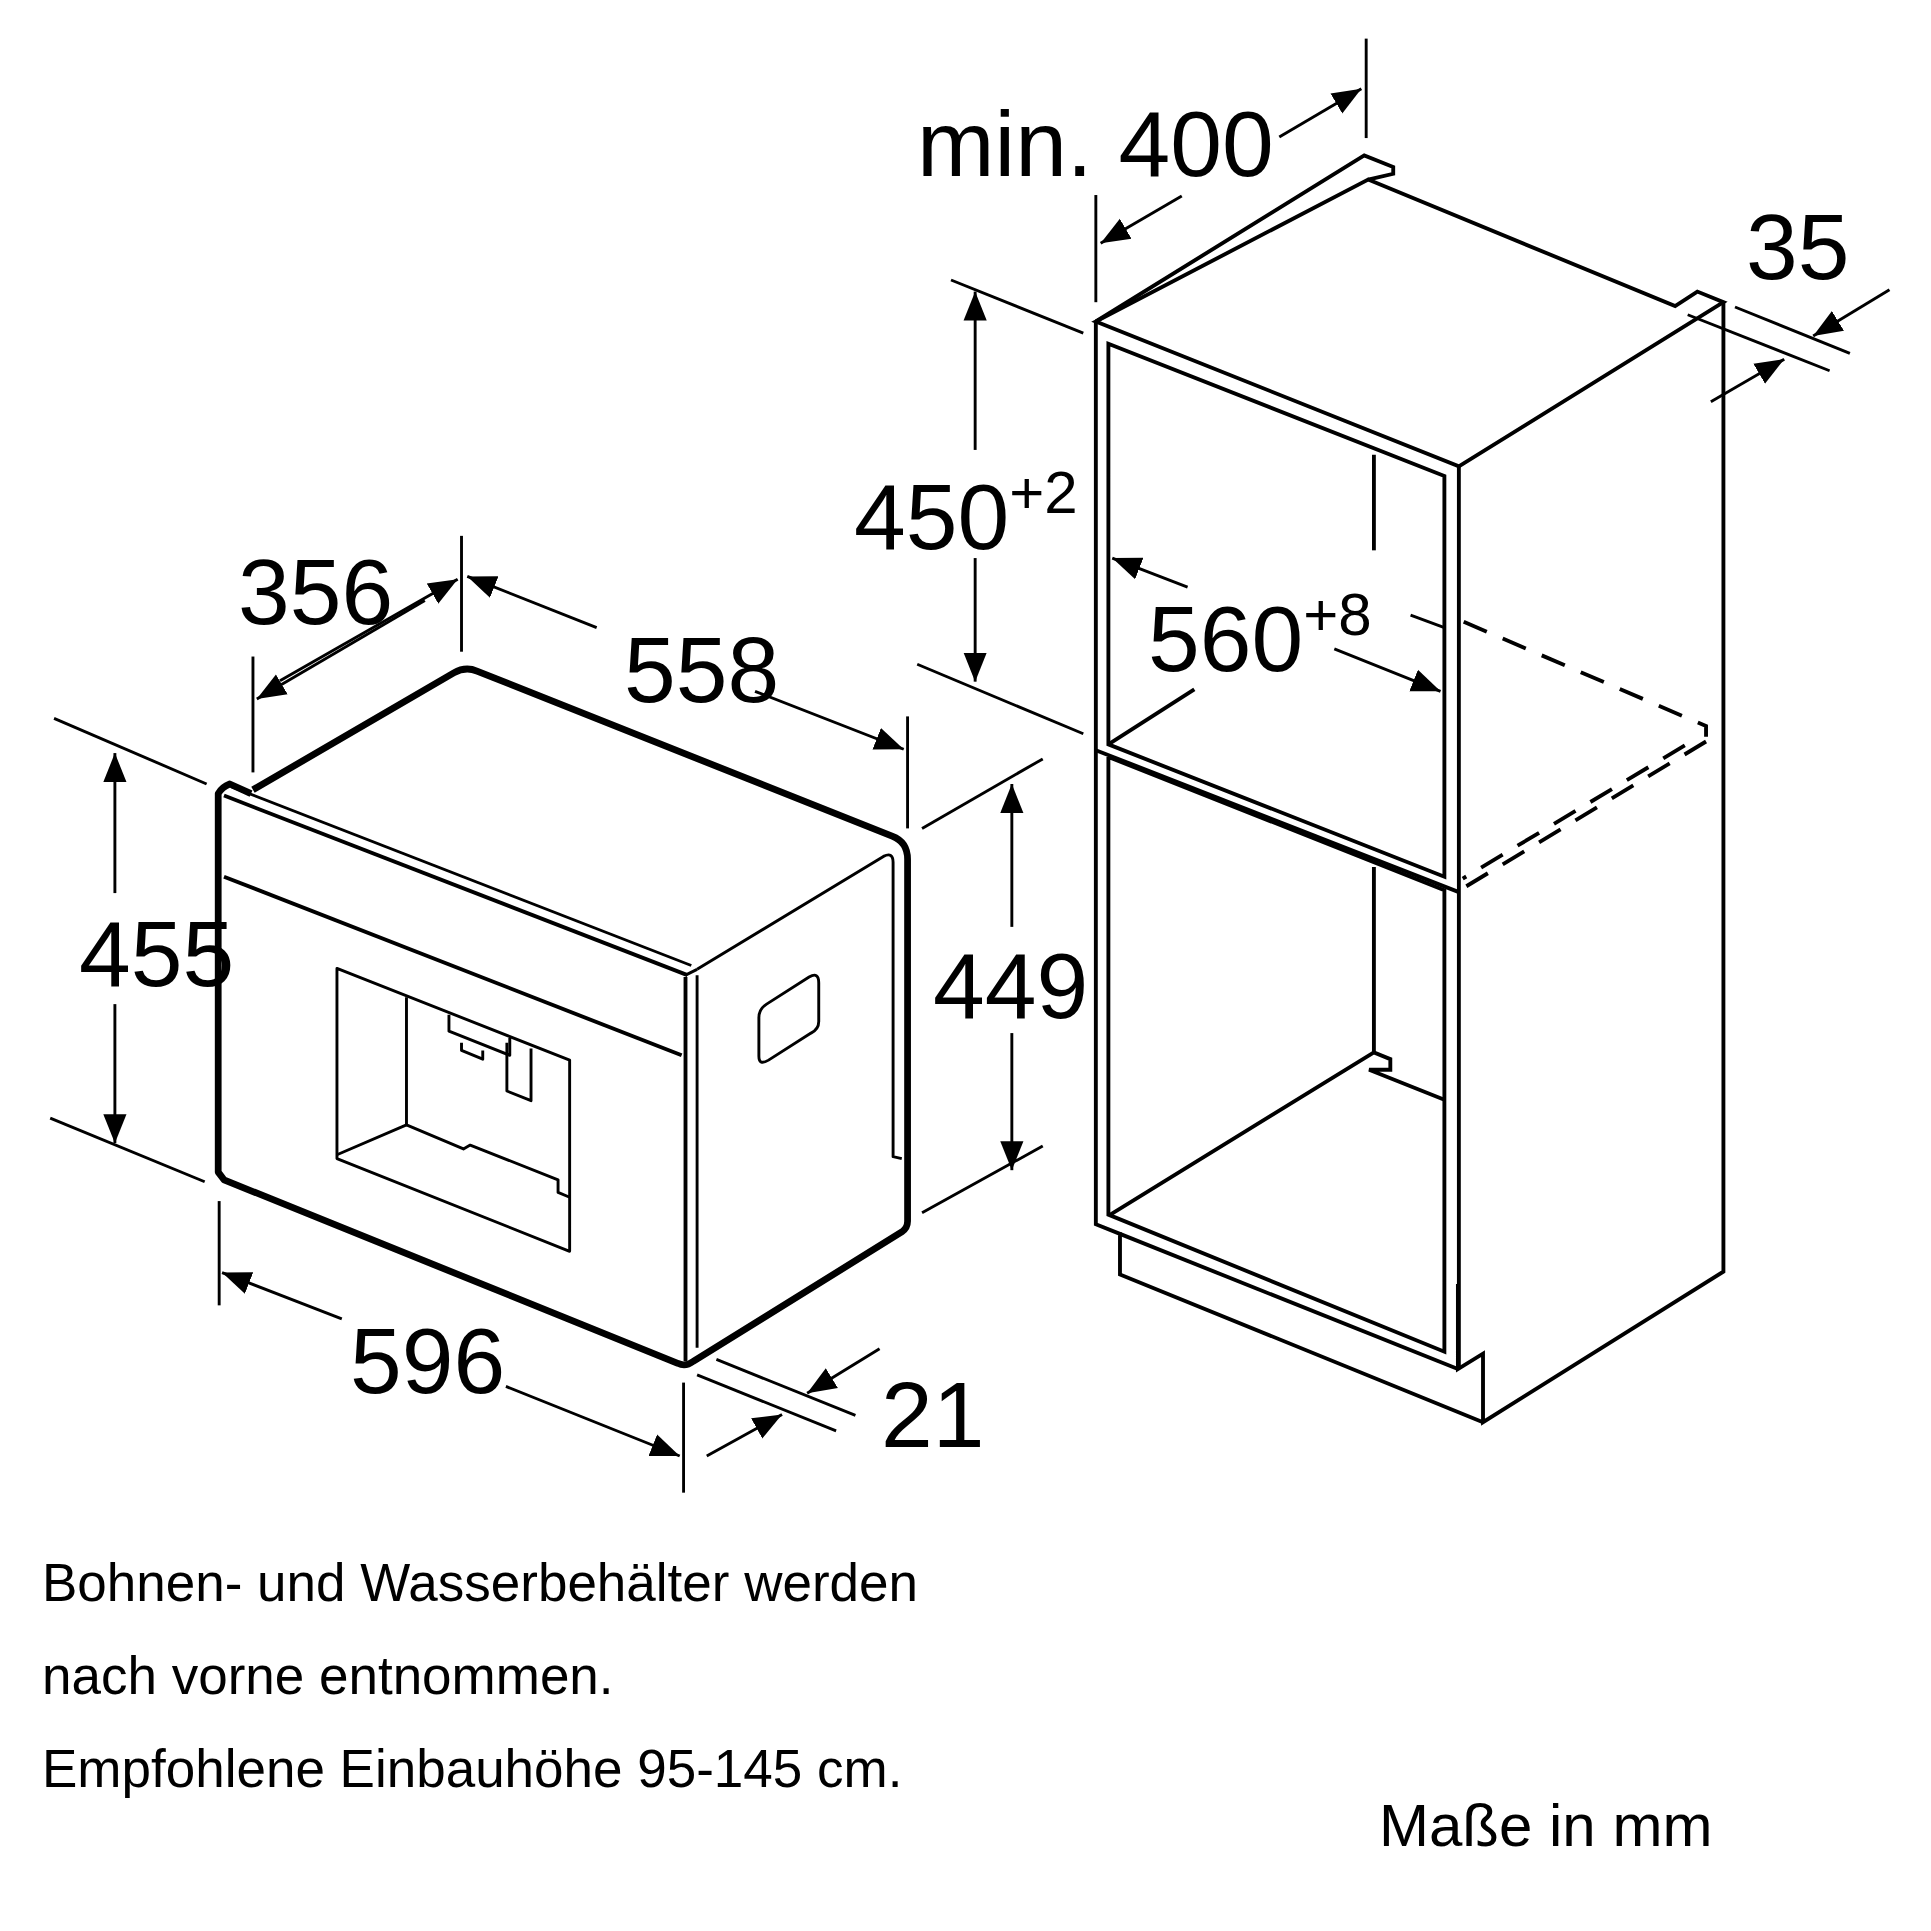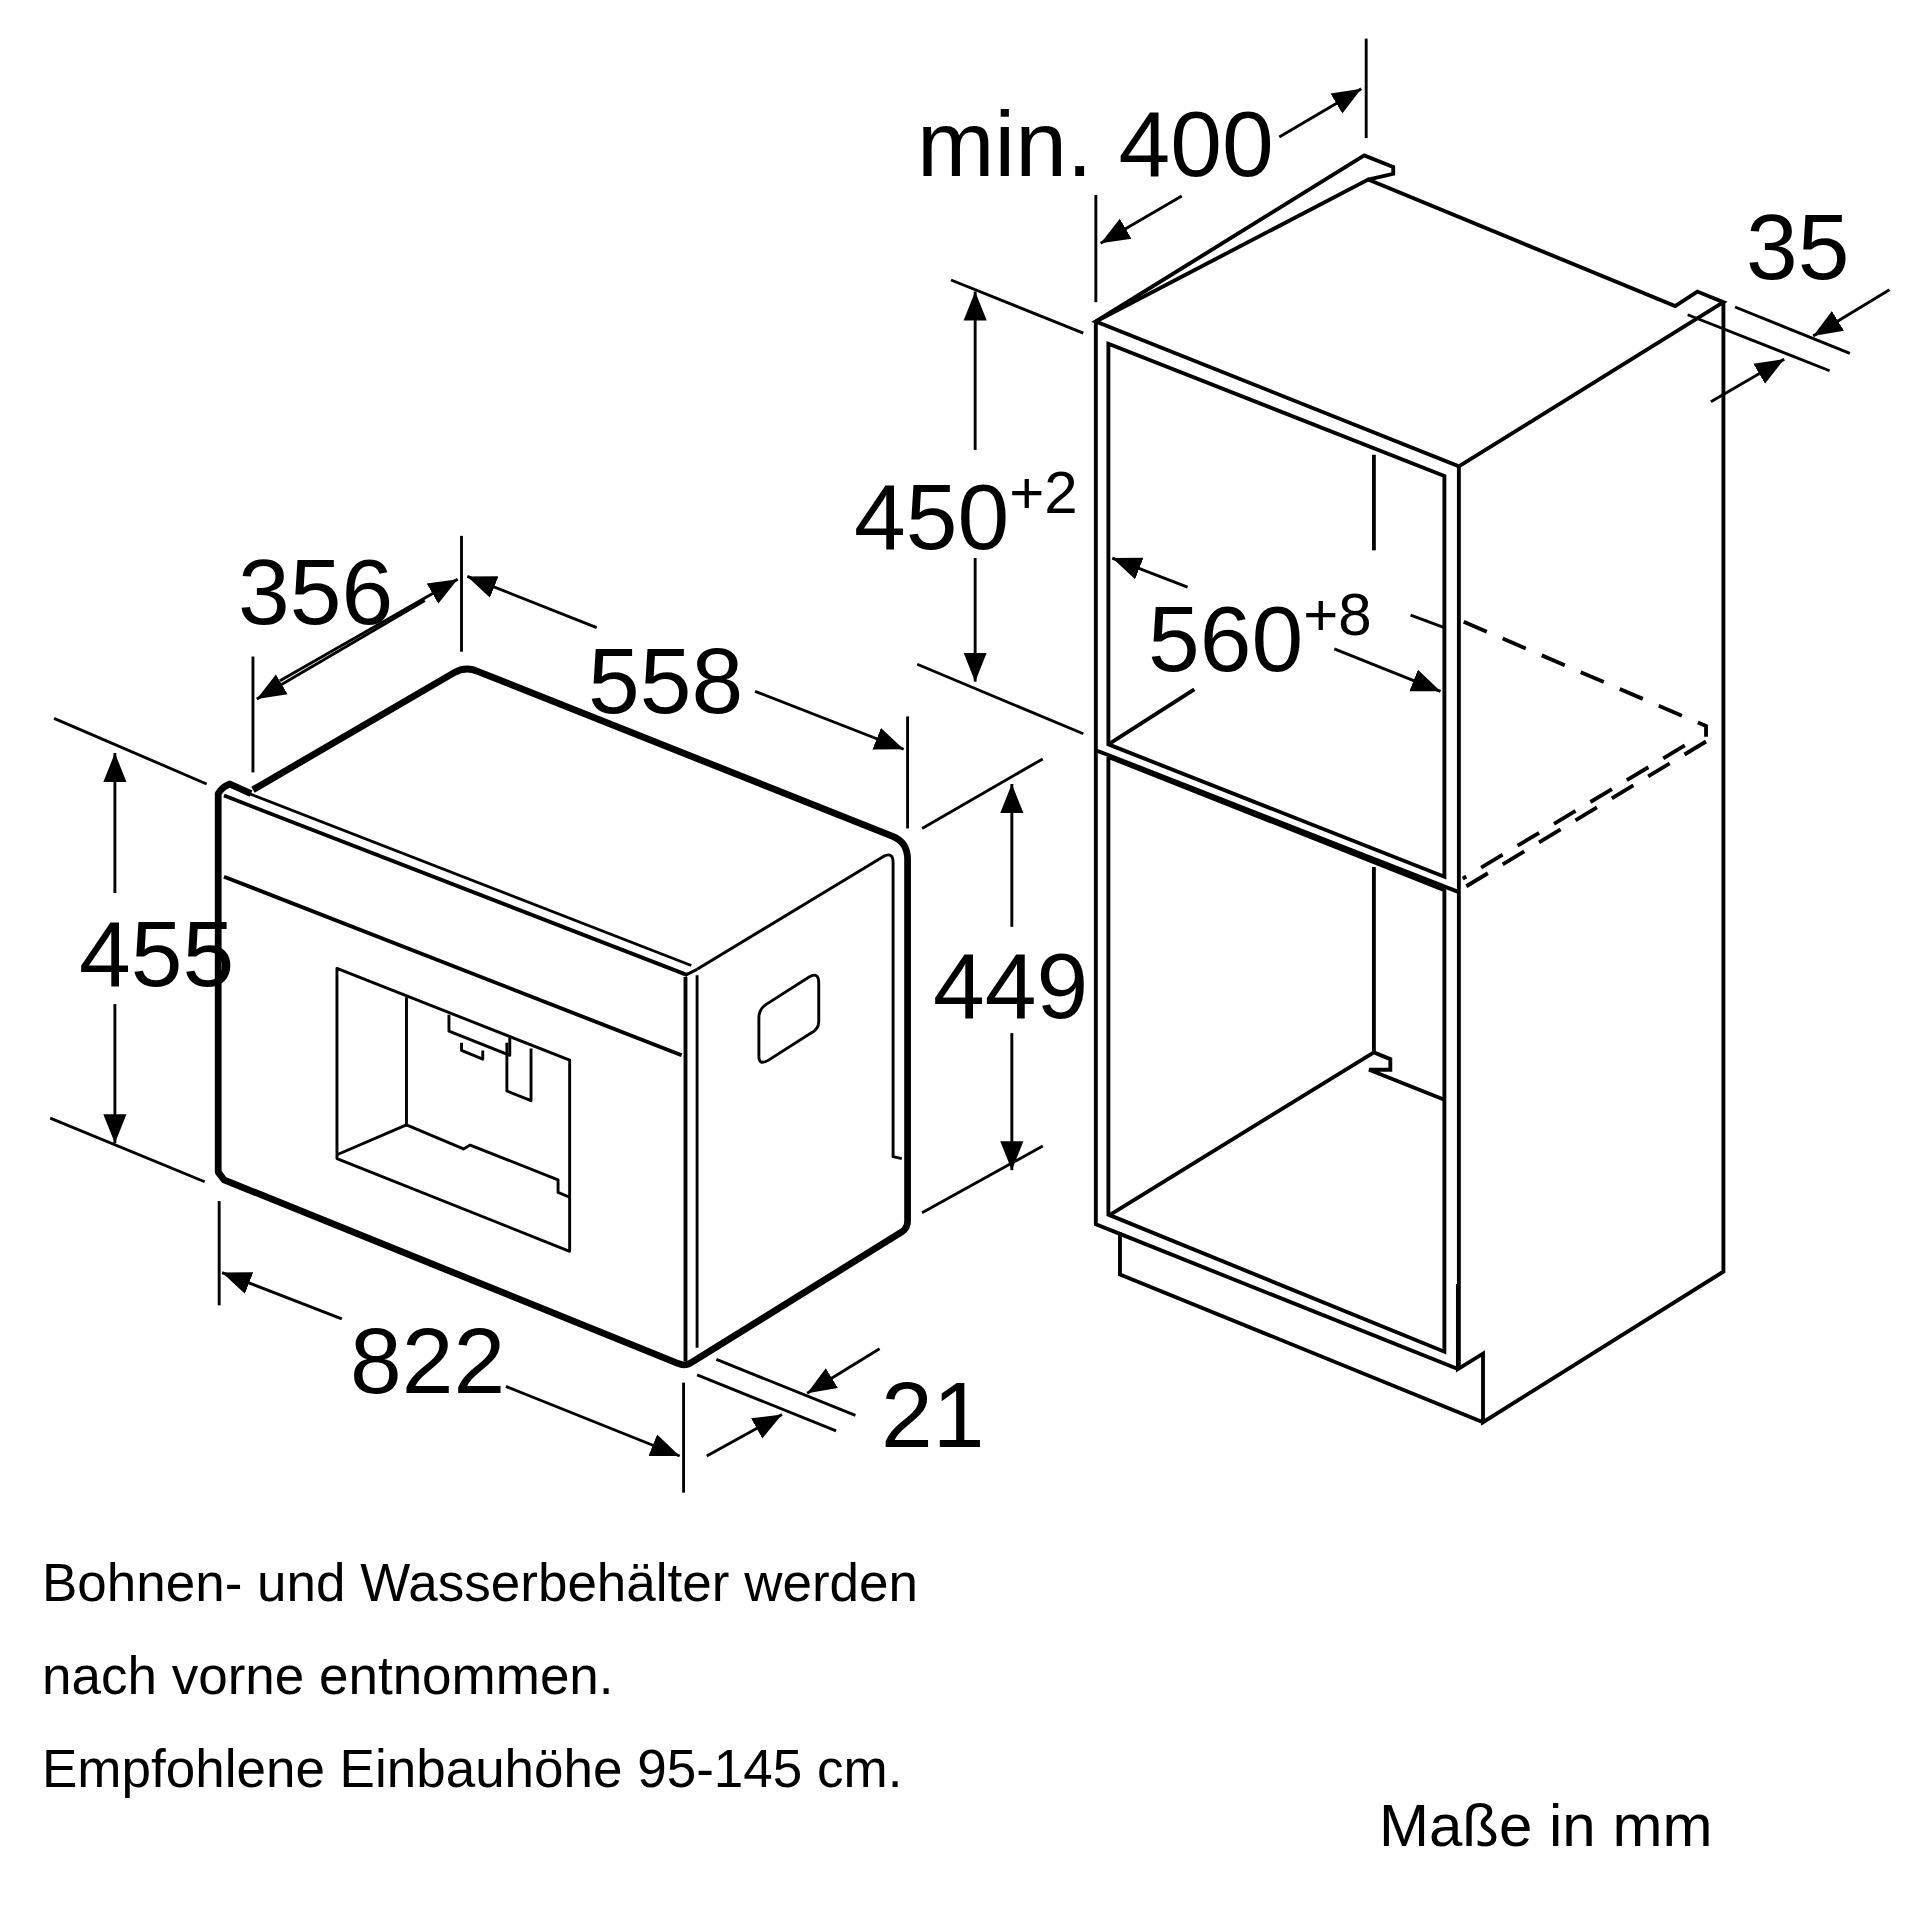--- a/index.html
+++ b/index.html
@@ -128,24 +128,24 @@
     <line x1="1461" y1="637" x2="1496" y2="650"></line>
 
     <line x1="1797" y1="318" x2="1916" y2="366"></line>
     <line x1="1748" y1="326" x2="1895" y2="384"></line>
     <line x1="1957" y1="300" x2="1878" y2="348" marker-end="url(#ahb)"></line>
     <line x1="1772" y1="416" x2="1848" y2="372" marker-end="url(#ahb)"></line>
   </g>
 </svg>
 
 <div class="dim" style="left:238px;top:546px;">356</div>
-<div class="dim" style="left:588px;top:624px;margin-top:11px;">558</div>
+<div class="dim" style="left:624px;top:624px;">558</div>
 <div class="dim" style="left:37px;top:908px;margin-left:42px;">455</div>
 <div class="dim" style="left:933px;top:940px;">449</div>
-<div class="dim" style="left:350px;top:1315px;">822</div>
+<div class="dim" style="left:350px;top:1315px;">596</div>
 <div class="dim" style="left:881px;top:1369px;">21</div>
 
 <div class="dim" style="left:917px;top:98px;">min. 400</div>
 <div class="dim" style="left:854px;top:471px;">
   <span>450</span><span class="sup">+2</span>
 </div>
 <div class="dim" style="left:1108px;top:593px;margin-left:40px;">
   <span>560</span><span class="sup">+8</span>
 </div>
 <div class="dim" style="left:1746px;top:201px;">35</div>

